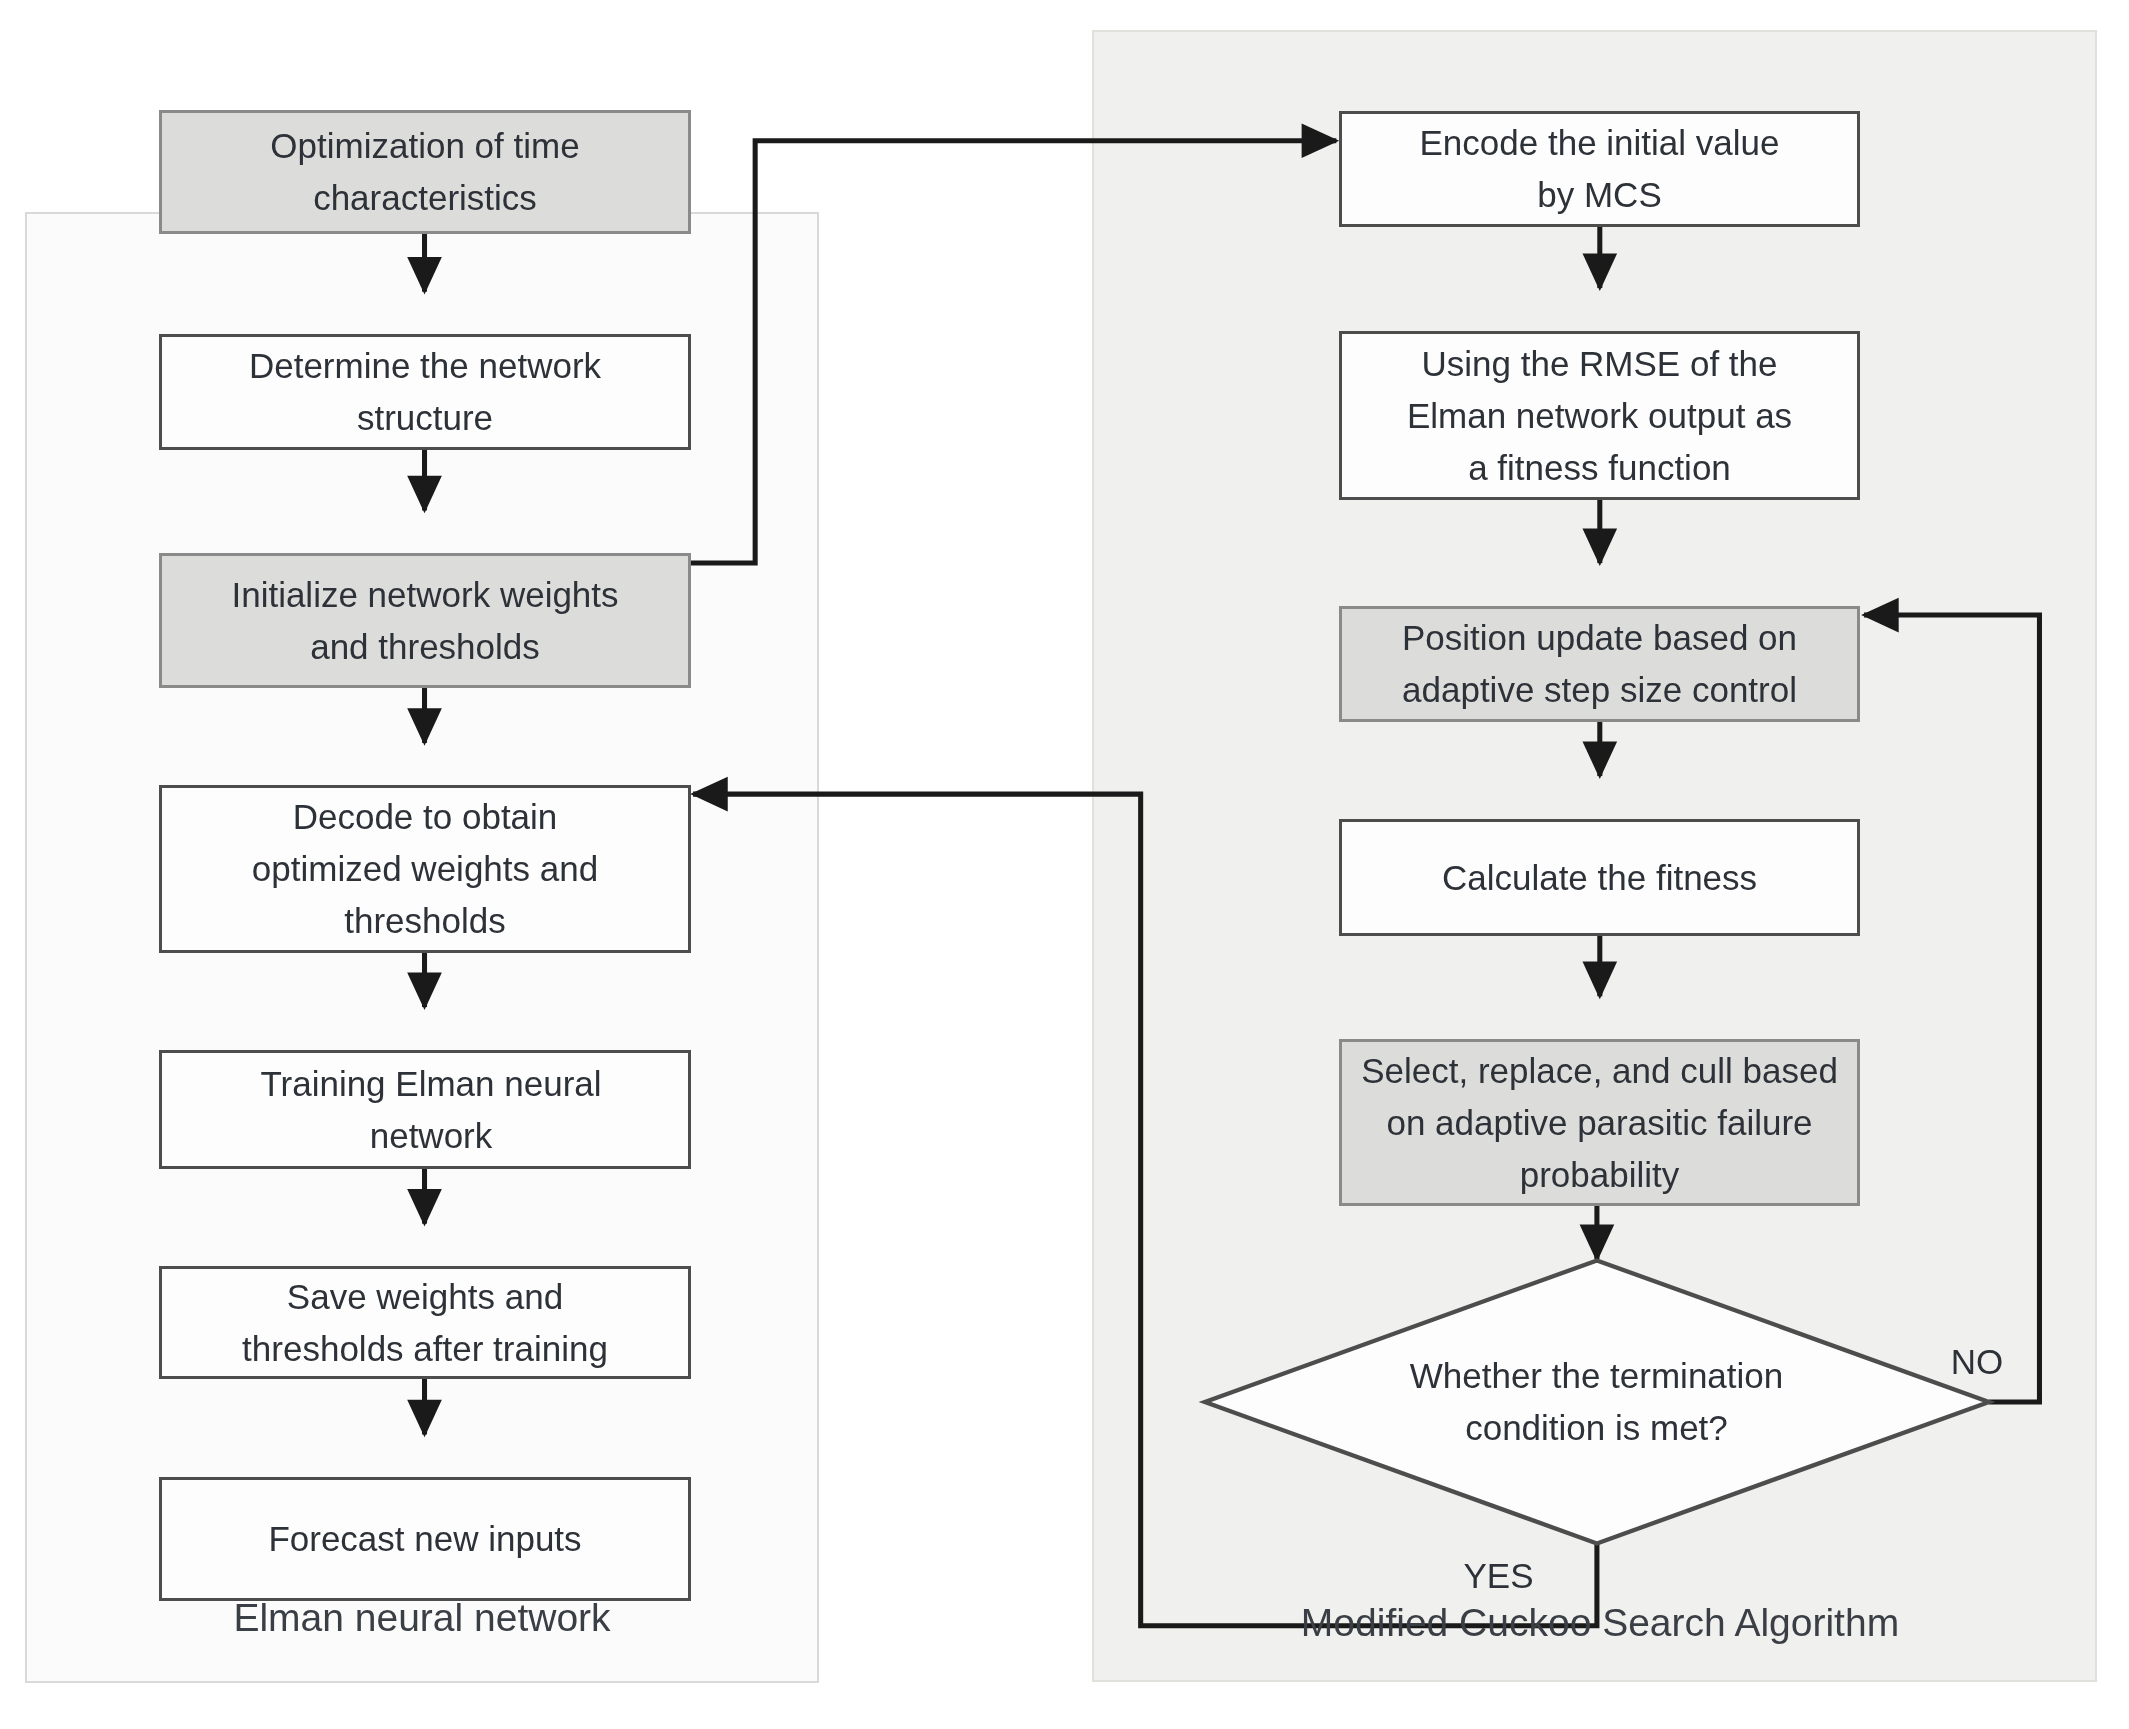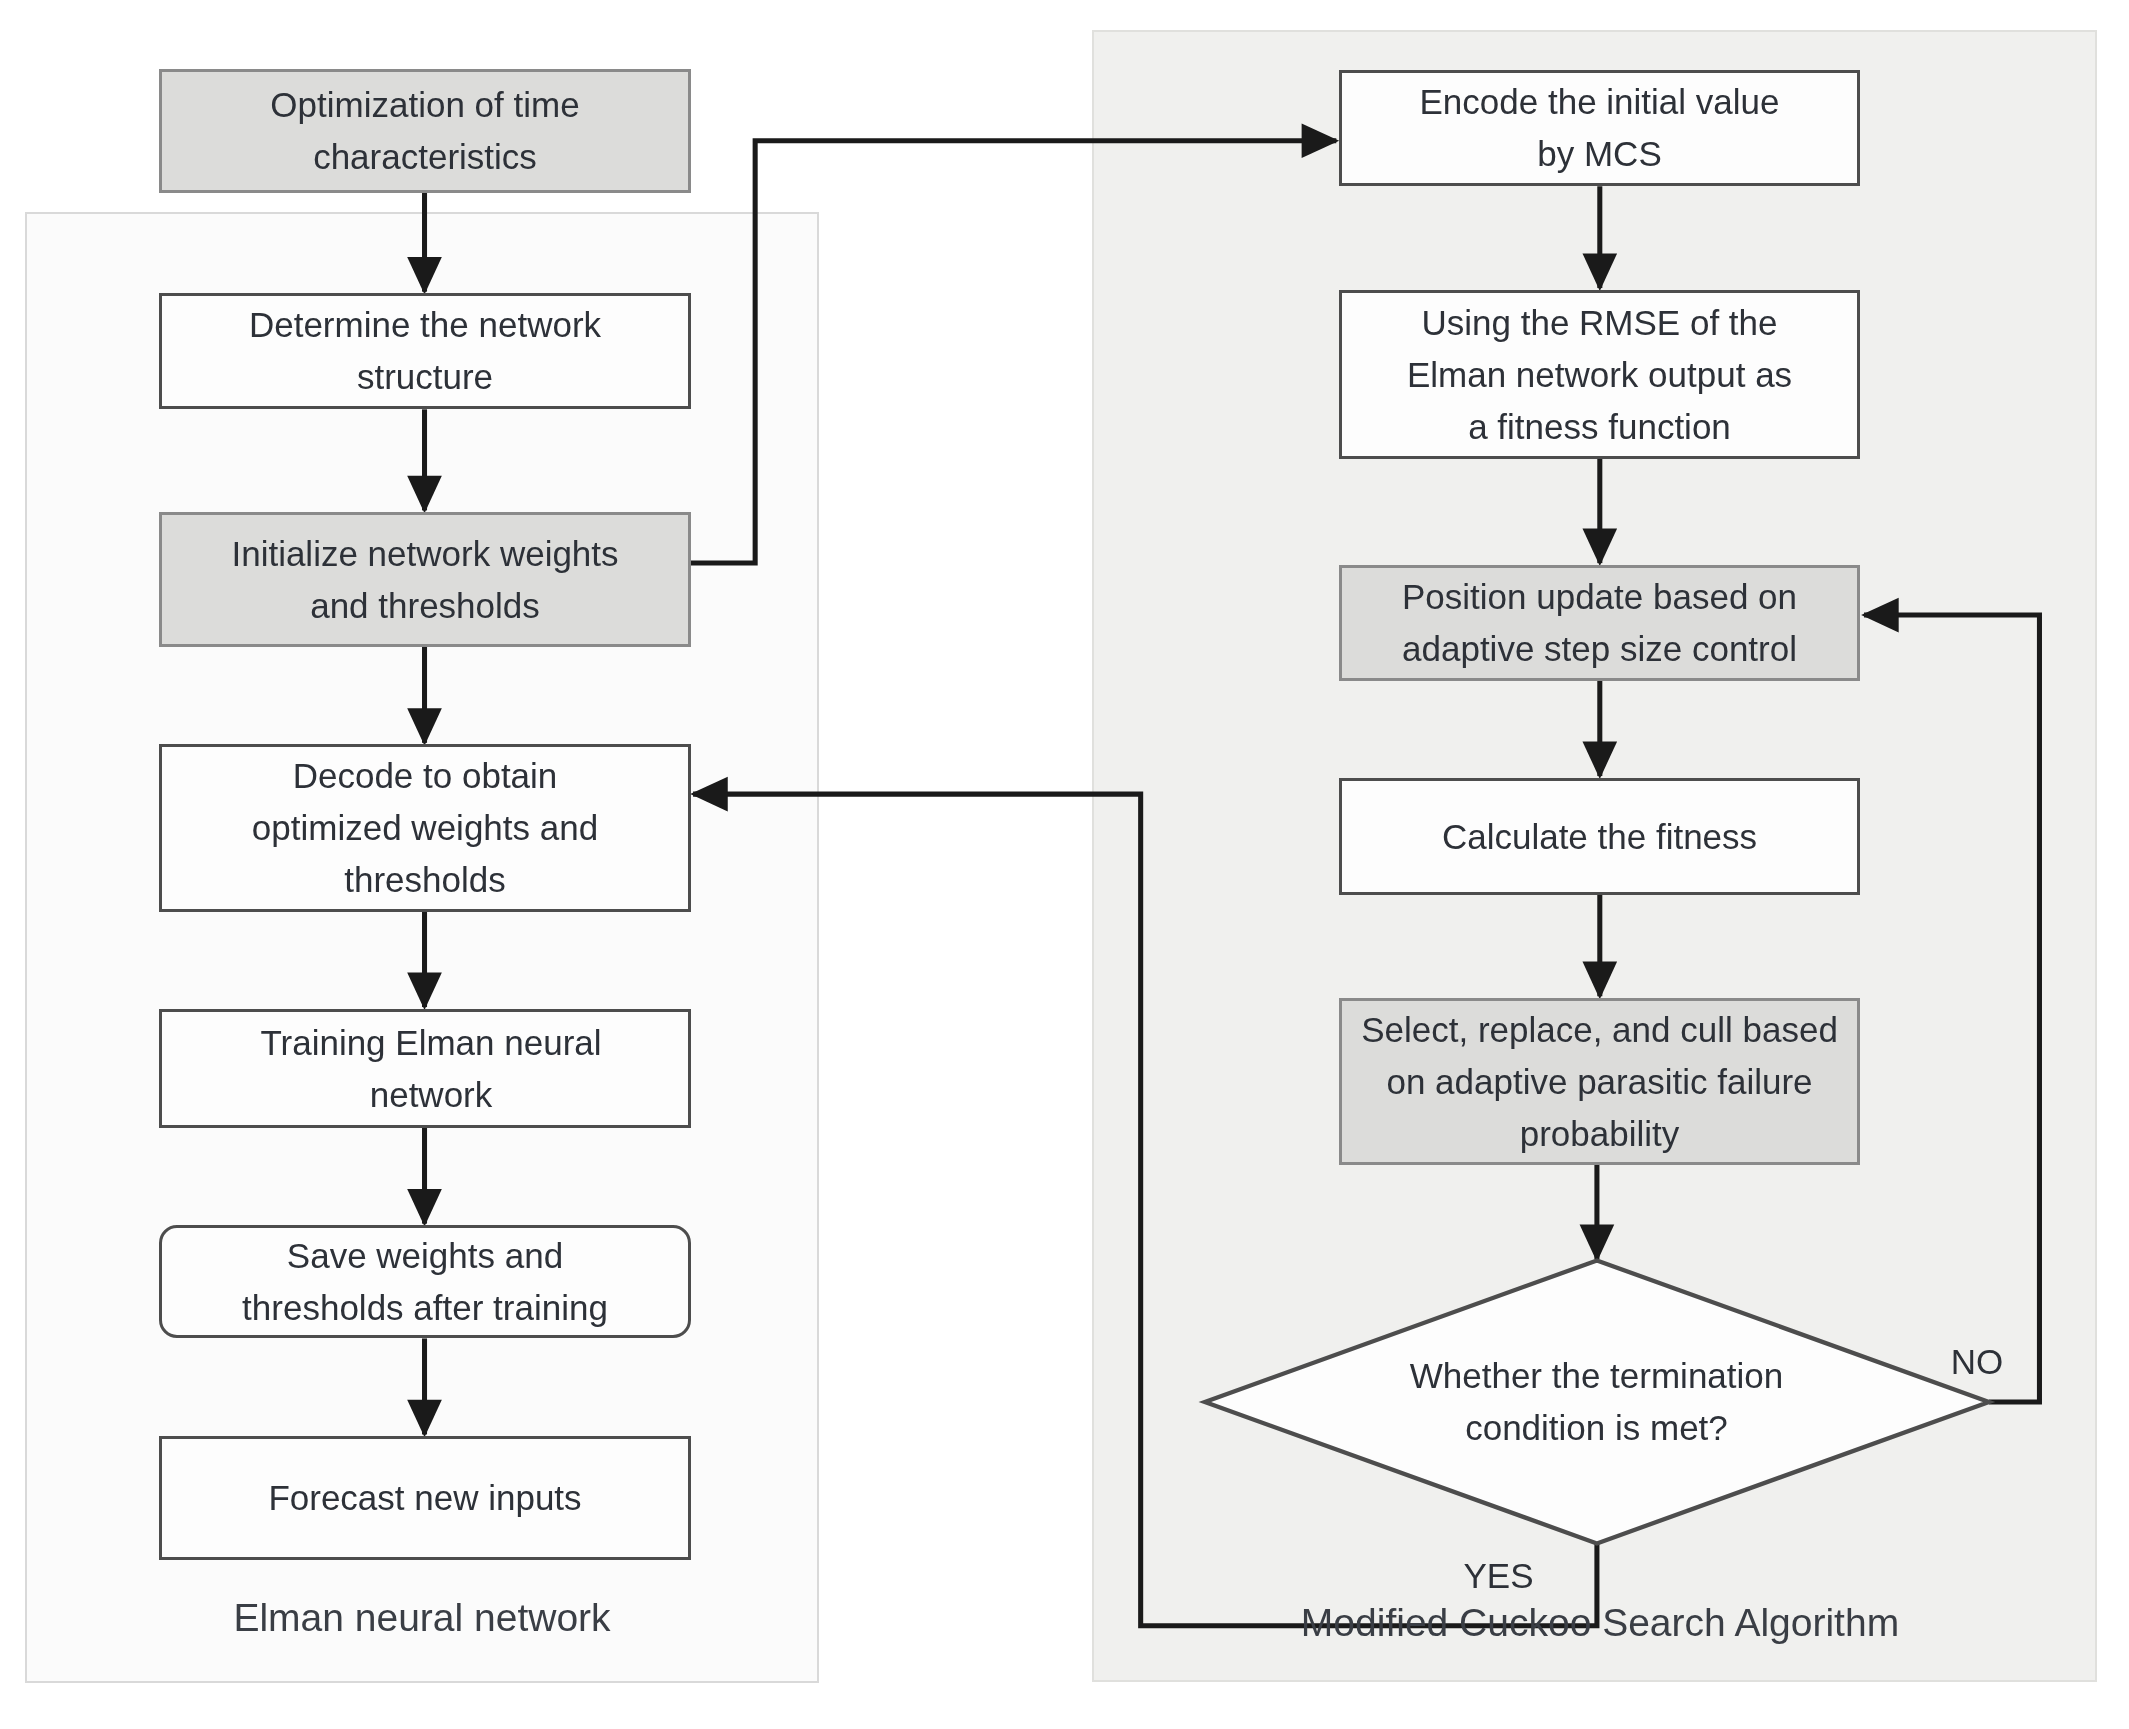--- a/index.html
+++ b/index.html
@@ -35,21 +35,21 @@
     border:2.2px solid var(--panel-border-right);
   }
   svg.overlay{position:absolute;left:0;top:0;pointer-events:none;}
   .flow{stroke:var(--line);stroke-width:7;fill:none;stroke-linejoin:miter;}
   .arrowhead{fill:var(--line);}
   .decision-shape{fill:var(--plain-box-fill);stroke:var(--plain-box-border);stroke-width:6;}
   .box{
     position:absolute;box-sizing:border-box;
     display:flex;align-items:center;justify-content:center;
     text-align:center;font-size:35px;line-height:52px;
-    white-space:pre-line;padding:0 10px;
+    white-space:pre-line;padding:0 10px;margin-top:41px;
   }
   .box.plain{background:var(--plain-box-fill);border:3.6px solid var(--plain-box-border);}
   .box.shaded{background:var(--shaded-box-fill);border:3.6px solid var(--shaded-box-border);}
   .decision-label{
     position:absolute;left:1297px;top:1337px;width:599px;height:130px;
     display:flex;align-items:center;justify-content:center;
     text-align:center;font-size:35px;line-height:52px;white-space:pre-line;
   }
   .caption{
     position:absolute;text-align:center;font-size:39px;color:#3a3e45;
@@ -59,21 +59,21 @@
   .branch-label{position:absolute;font-size:35px;text-align:center;}
   .branch-yes{left:1412px;top:1556px;width:173px;}
   .branch-no{left:1912px;top:1314px;width:130px;margin-top:28px;}
 
   
   #b-l0{left:159px;top:69px;width:532px;height:124px;}
   #b-l1{left:159px;top:293px;width:532px;height:116px;}
   #b-l2{left:159px;top:512px;width:532px;height:135px;}
   #b-l3{left:159px;top:744px;width:532px;height:168px;}
   #b-l4{left:159px;top:1009px;width:532px;height:119px;padding-left:22px;}
-  #b-l5{left:159px;top:1225px;width:532px;height:113px;border-radius:18px;}
+  #b-l5{left:159px;top:1225px;width:532px;height:113px;}
   #b-l6{left:159px;top:1436px;width:532px;height:124px;}
   
   #b-r0{left:1339px;top:70px;width:521px;height:116px;}
   #b-r1{left:1339px;top:290px;width:521px;height:169px;}
   #b-r2{left:1339px;top:565px;width:521px;height:116px;}
   #b-r3{left:1339px;top:778px;width:521px;height:117px;}
   #b-r4{left:1339px;top:998px;width:521px;height:167px;}
 </style>
 </head>
 <body>

